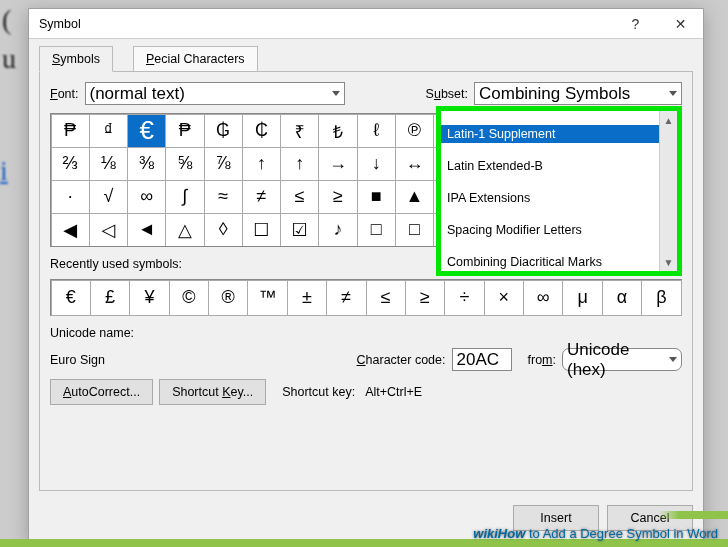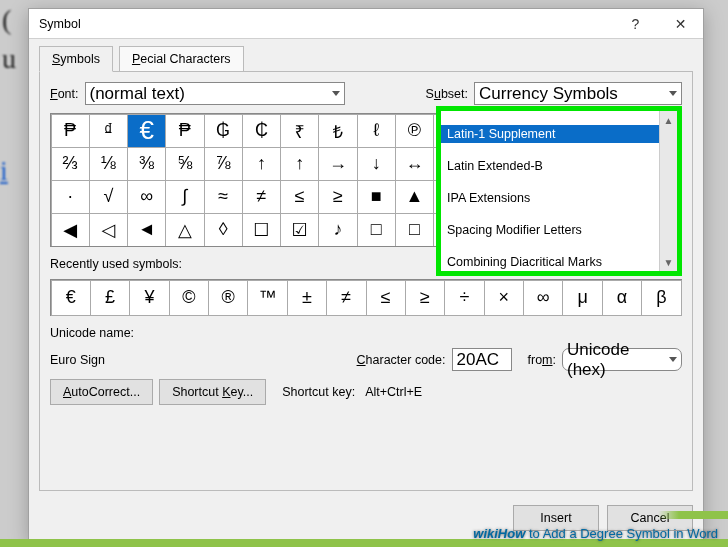--- a/index.html
+++ b/index.html
@@ -60,21 +60,21 @@
     display: flex;
     align-items: center;
     justify-content: center;
     font-size: 14px;
     color: #333;
     cursor: pointer;
   }
   .tabs {
     display: flex;
     padding: 6px 10px 0 10px;
-    gap: 6px;
+    gap: 20px;
     font-size: 12.5px;
   }
   .tab {
     padding: 5px 12px;
     border: 1px solid #bbb;
     border-bottom: none;
     background: #f9f9f9;
     cursor: pointer;
     position: relative;
     top: 1px;
@@ -271,21 +271,21 @@
 
     <div class="row">
       <label><span class="u">F</span>ont:</label>
       <div class="combo font-combo">
         <span>(normal text)</span>
         <span class="combo-arrow"></span>
       </div>
       <div style="flex:1"></div>
       <label>S<span class="u">u</span>bset:</label>
       <div class="combo subset-combo">
-        <span>Currency Symbols</span>
+        <span>Combining Symbols</span>
         <span class="combo-arrow"></span>
       </div>
     </div>
 
     <div class="grid-wrap">
       <div class="grid" id="main-grid">
           <div class="cell">₱</div>
           <div class="cell">₫</div>
           <div class="cell selected">€</div>
           <div class="cell">₱</div>

